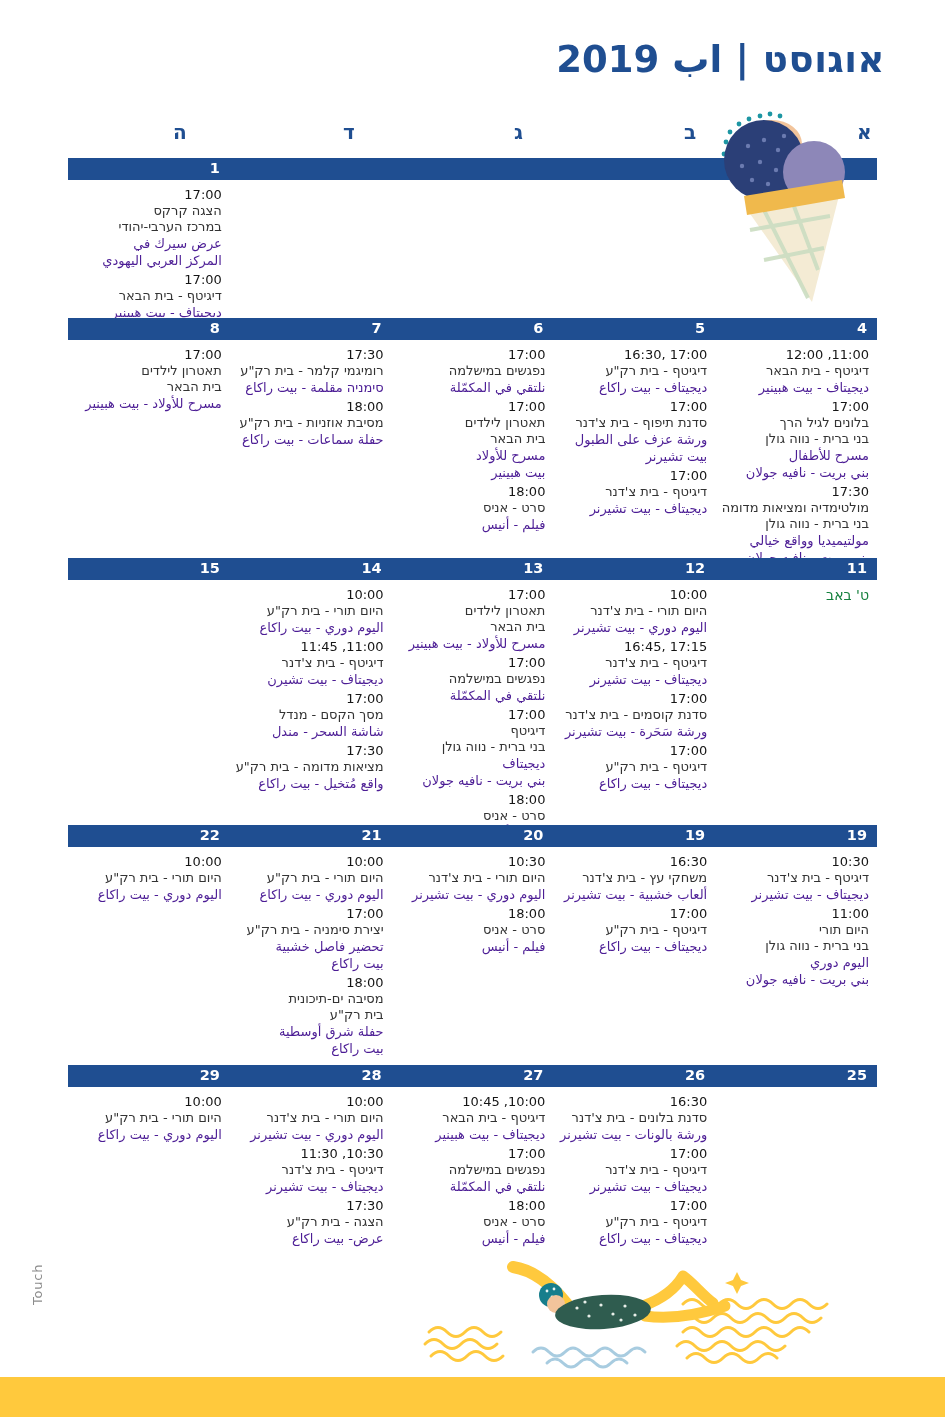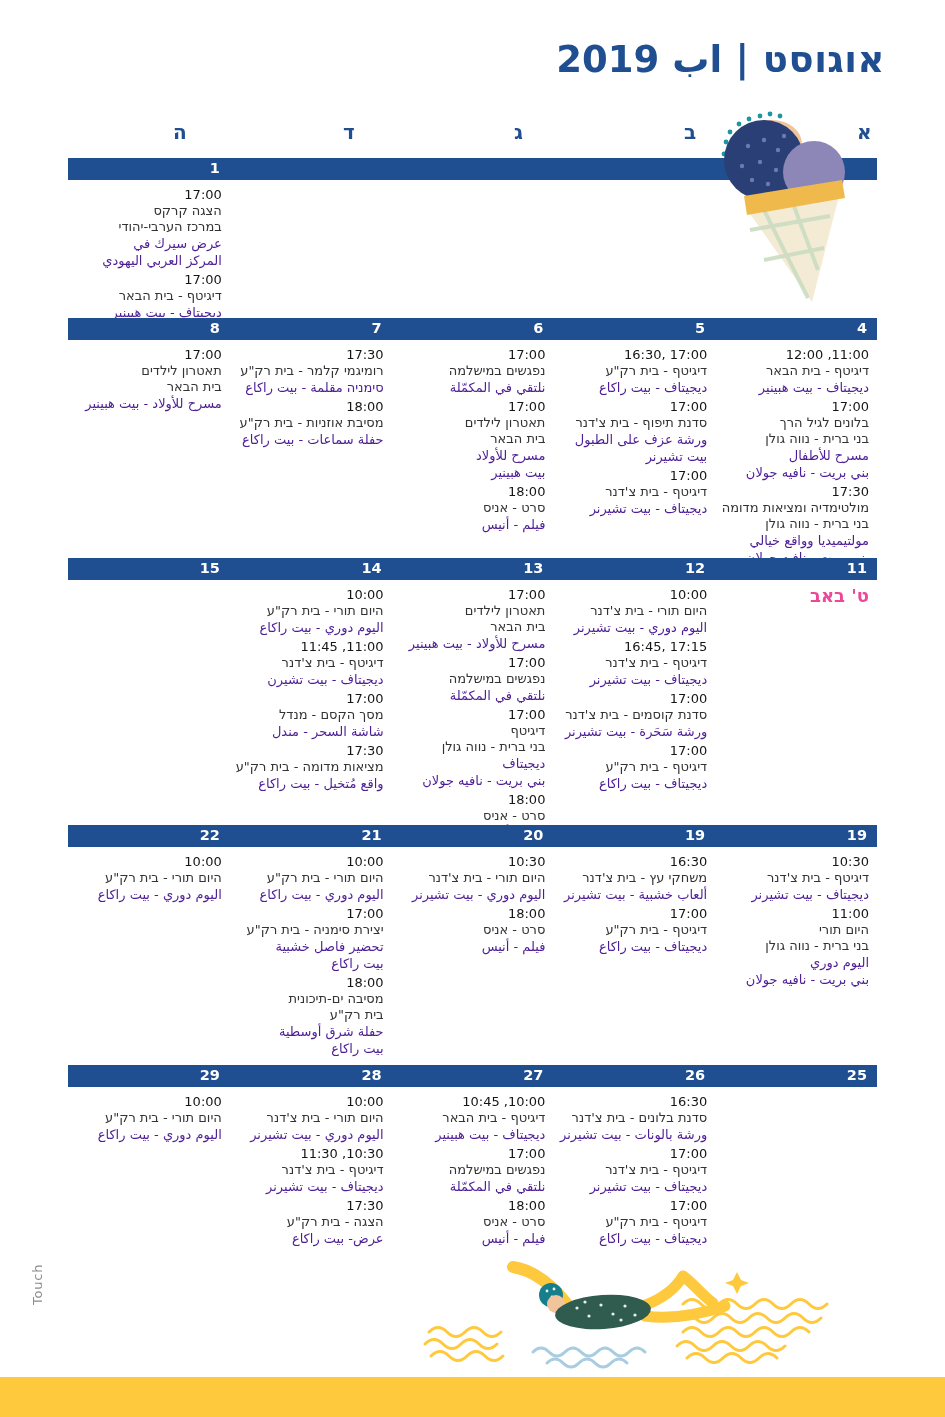--- a/index.html
+++ b/index.html
@@ -15,21 +15,21 @@
   .calendar{position:absolute;left:68px;top:0;width:809px;height:1417px}
   .week{position:absolute;left:0;width:809px}
   .bar{height:22px;background:#1F4E91;display:flex;flex-direction:row-reverse}
   .num{width:20%;color:#ffffff;font-size:14.5px;font-weight:bold;text-align:right;padding:2px 10px 0 0}
   .cells{display:flex;flex-direction:row-reverse;overflow:hidden}
   .cell{width:20%;direction:rtl;text-align:right;padding:7px 8px 0 2px;overflow:visible}
   .event{margin-bottom:3px}
   .time{font-weight:normal;font-size:13px;color:#151515;line-height:16px;direction:ltr}
   .he{font-size:13px;color:#333333;line-height:16px;white-space:nowrap}
   .ar{font-size:13px;color:#4c1d95;line-height:17px;white-space:nowrap}
-  .note{font-weight:bold;font-size:18px;color:#ec4899;line-height:17px}
+  .note{font-weight:normal;font-size:14px;color:#15803d;line-height:17px}
 
   .illus{position:absolute;z-index:5}
   #icecream{left:712px;top:110px}
   #swimmer{left:415px;top:1250px}
 
   .touch{position:absolute;left:30px;top:1305px;transform:rotate(-90deg);
          transform-origin:left top;color:#8C8C8C;font-size:13px;letter-spacing:.8px}
 
   .footer-bar{position:absolute;left:0;bottom:0;width:945px;height:40px;background:#FFC93D}
 </style>

